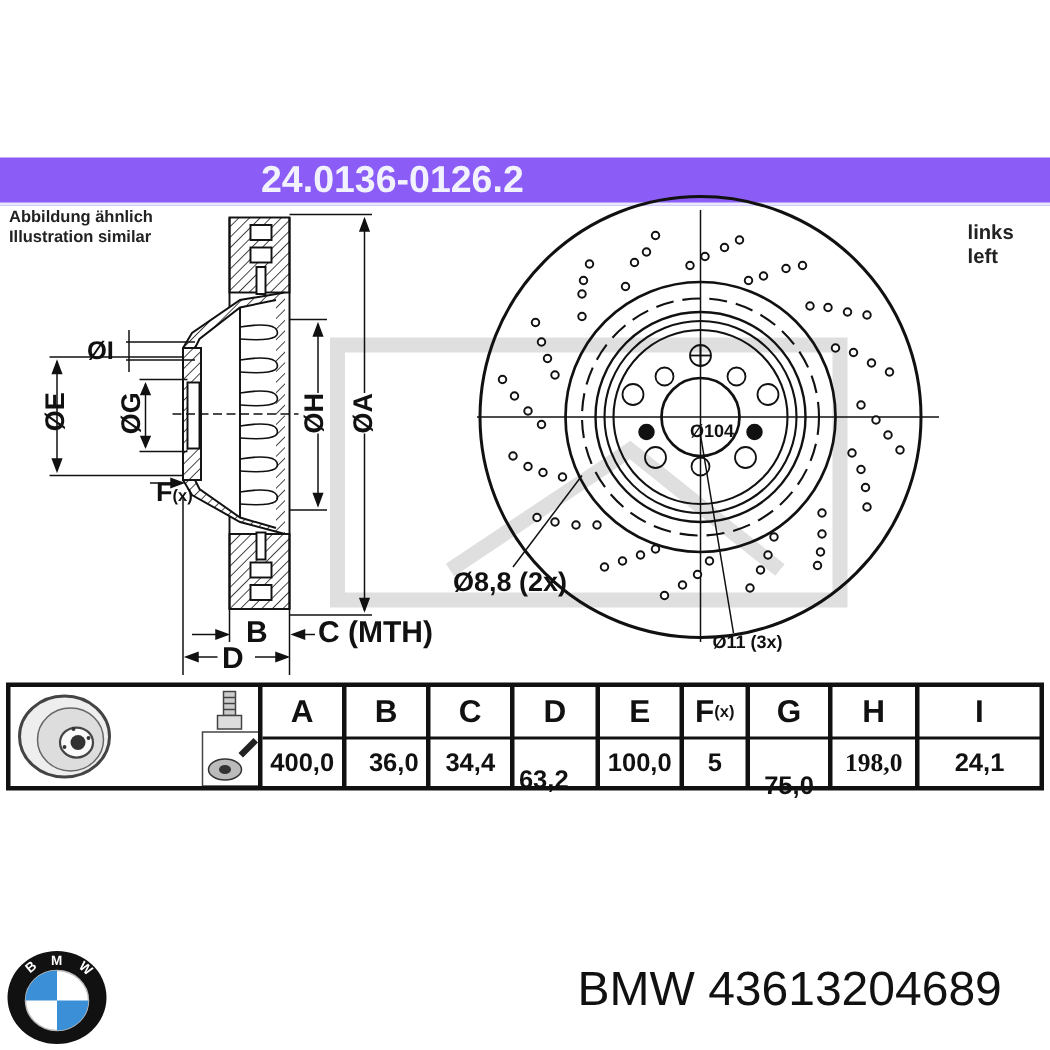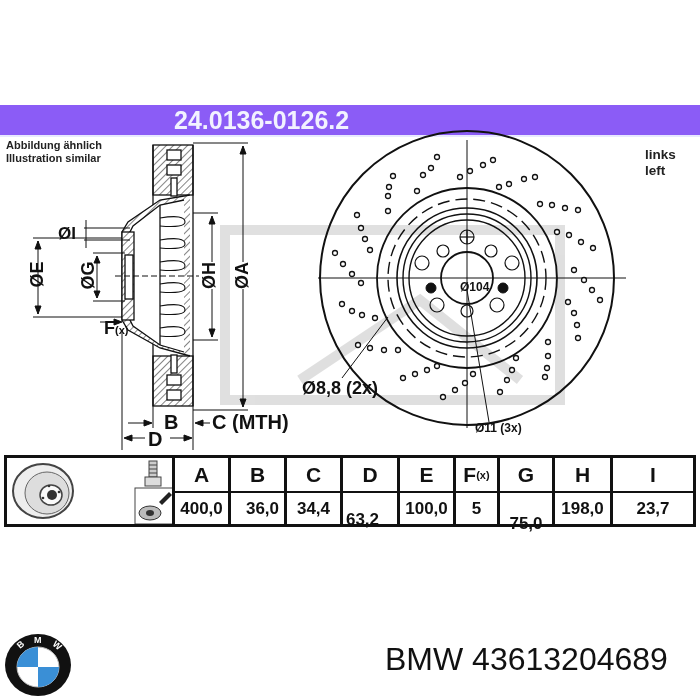--- a/index.html
+++ b/index.html
@@ -300,22 +300,22 @@
   <div class="cell hdr" style="left:548px; top:0; width:55px; height:33px;">H</div>
   <div class="cell hdr" style="left:606px; top:0; width:80px; height:33px;">I</div>
 
   <div class="cell val" style="left:168px; top:35px; width:53px; height:31px;">400,0</div>
   <div class="cell val" style="left:208px; top:35px; width:37px; height:31px;margin-left:29px;">36,0</div>
   <div class="cell val" style="left:280px; top:35px; width:53px; height:31px;">34,4</div>
   <div class="cell val" style="left:336px; top:46px; width:39px; height:31px;">63,2</div>
   <div class="cell val" style="left:393px; top:35px; width:53px; height:31px;">100,0</div>
   <div class="cell val" style="left:449px; top:35px; width:41px; height:31px;">5</div>
   <div class="cell val" style="left:493px; top:50px; width:52px; height:31px;">75,0</div>
-  <div class="cell val" style="left:548px; top:35px; width:55px; height:31px;">198,0</div>
-  <div class="cell val" style="left:606px; top:35px; width:80px; height:31px;">23,7</div>
+  <div class="cell val" style="left:548px; top:35px; width:55px; height:31px;font-family:Liberation Serif, serif;">198,0</div>
+  <div class="cell val" style="left:606px; top:35px; width:80px; height:31px;">24,1</div>
 </div>
 
 <svg class="logo" width="68" height="64" viewBox="0 0 68 64">
   <ellipse cx="34" cy="32" rx="33" ry="31" fill="#111"></ellipse>
   <ellipse cx="34" cy="34" rx="21" ry="20" fill="#fff" stroke="#bbb" stroke-width="1"></ellipse>
   <path d="M34 34 L34 14 A21 20 0 0 0 13 34 Z" fill="#3a8fd6"></path>
   <path d="M34 34 L34 54 A21 20 0 0 0 55 34 Z" fill="#3a8fd6"></path>
   <text x="16" y="16" font-family="Liberation Sans, sans-serif" font-size="9" font-weight="bold" fill="#fff" transform="rotate(-40 16 16)">B</text>
   <text x="30" y="10" font-family="Liberation Sans, sans-serif" font-size="9" font-weight="bold" fill="#fff">M</text>
   <text x="48" y="12" font-family="Liberation Sans, sans-serif" font-size="9" font-weight="bold" fill="#fff" transform="rotate(40 48 12)">W</text>

